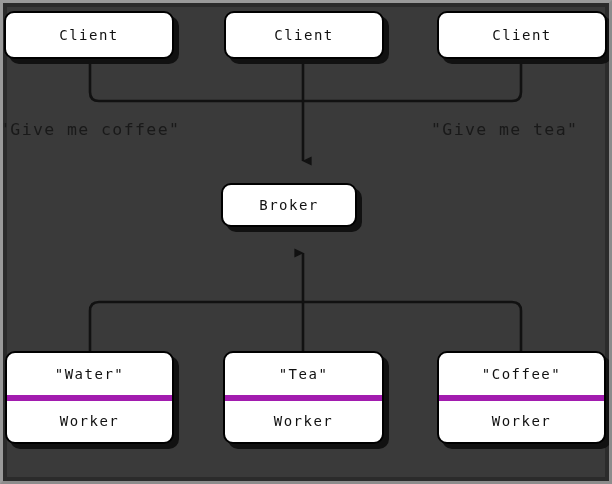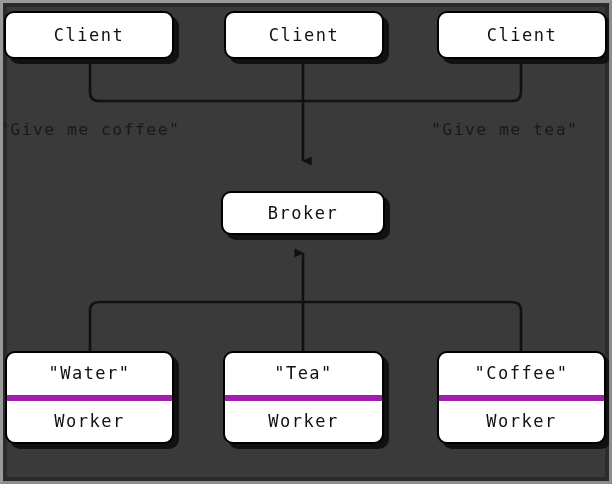--- a/index.html
+++ b/index.html
@@ -70,21 +70,21 @@
     display: flex;
     flex-direction: column;
     overflow: hidden;
   }
   .node-cell {
     flex: 1 1 0;
     display: flex;
     align-items: center;
     justify-content: center;
     color: #111111;
-    font-size: 17px;
+    font-size: 14px;
     letter-spacing: 1.5px;
     line-height: 1;
     white-space: nowrap;
   }
   .node-cell + .node-cell {
     border-top: 6px solid #a21caf;
   }
   .edge-label {
     position: absolute;
     z-index: 12;
@@ -143,21 +143,21 @@
     <div class="node-shadow"></div>
     <div class="node-body">
       <div class="node-cell">Client</div>
     </div>
   </div>
 
   <div class="edge-label" style="left:-1px; top:122px;">"Give me coffee"</div>
 
   <div class="edge-label" style="left:431px; top:122px;">"Give me tea"</div>
 
-  <div class="node" style="left:221px; top:183px; width:164px; height:44px;margin-top:8px;">
+  <div class="node" style="left:221px; top:183px; width:136px; height:44px;">
     <div class="node-shadow"></div>
     <div class="node-body">
       <div class="node-cell">Broker</div>
     </div>
   </div>
 
   <div class="node" style="left:5px; top:351px; width:169px; height:93px;">
     <div class="node-shadow"></div>
     <div class="node-body">
       <div class="node-cell">"Water"</div>

